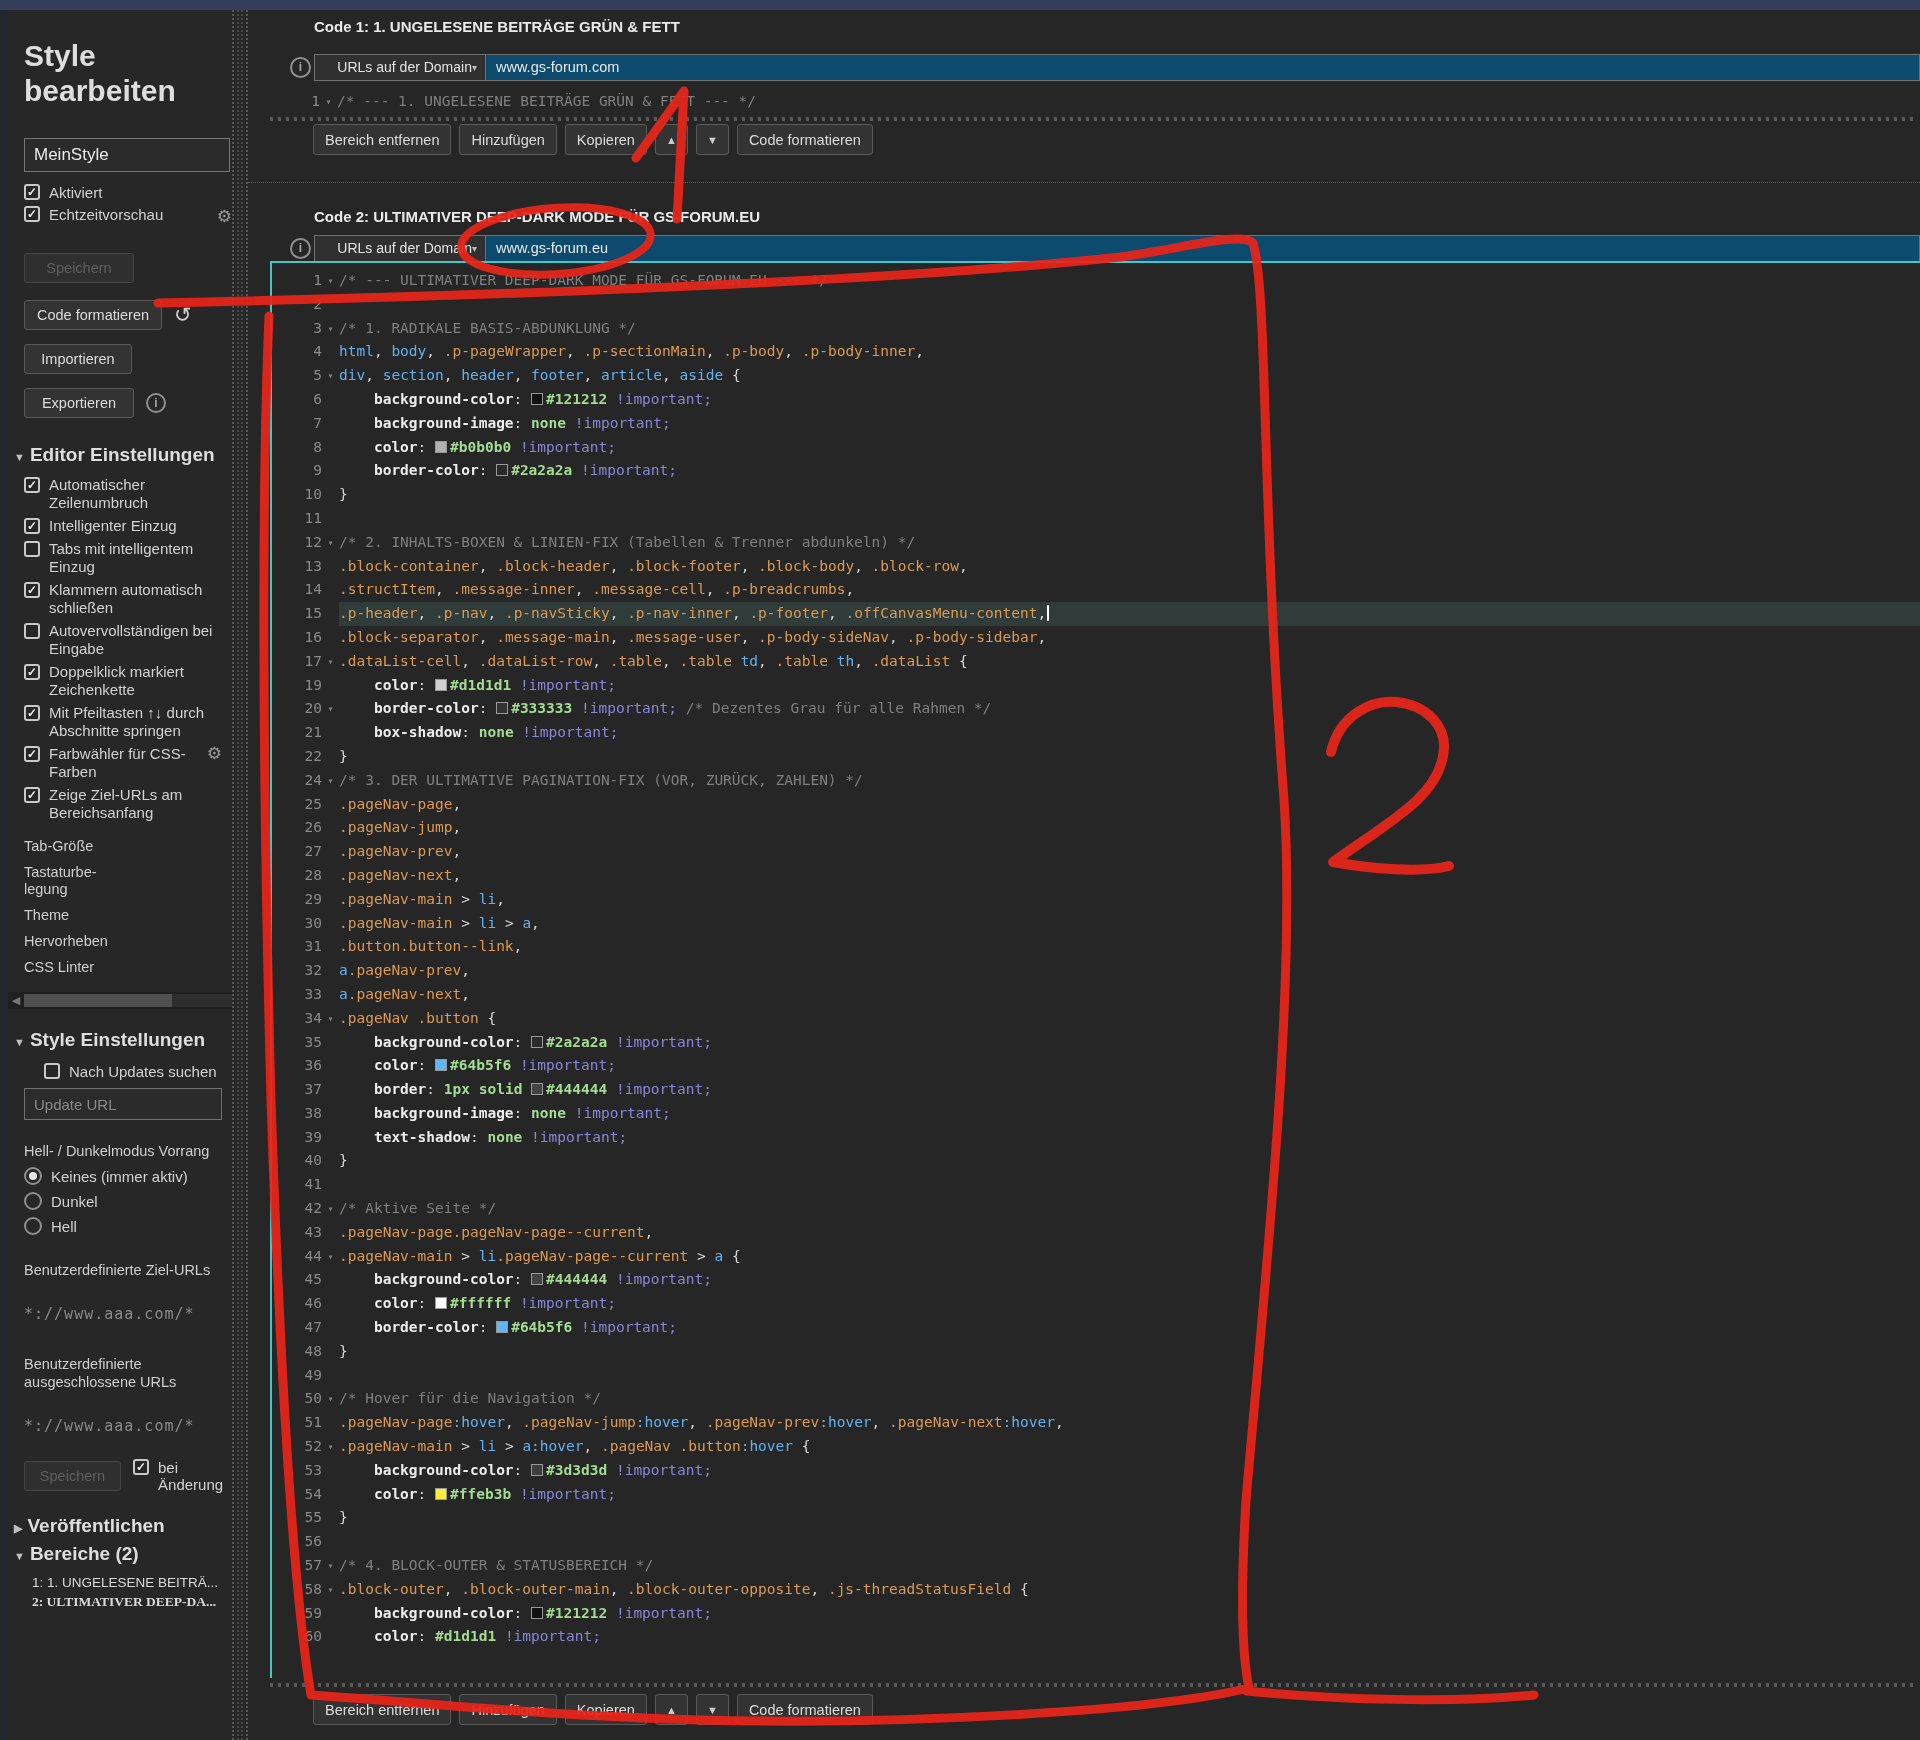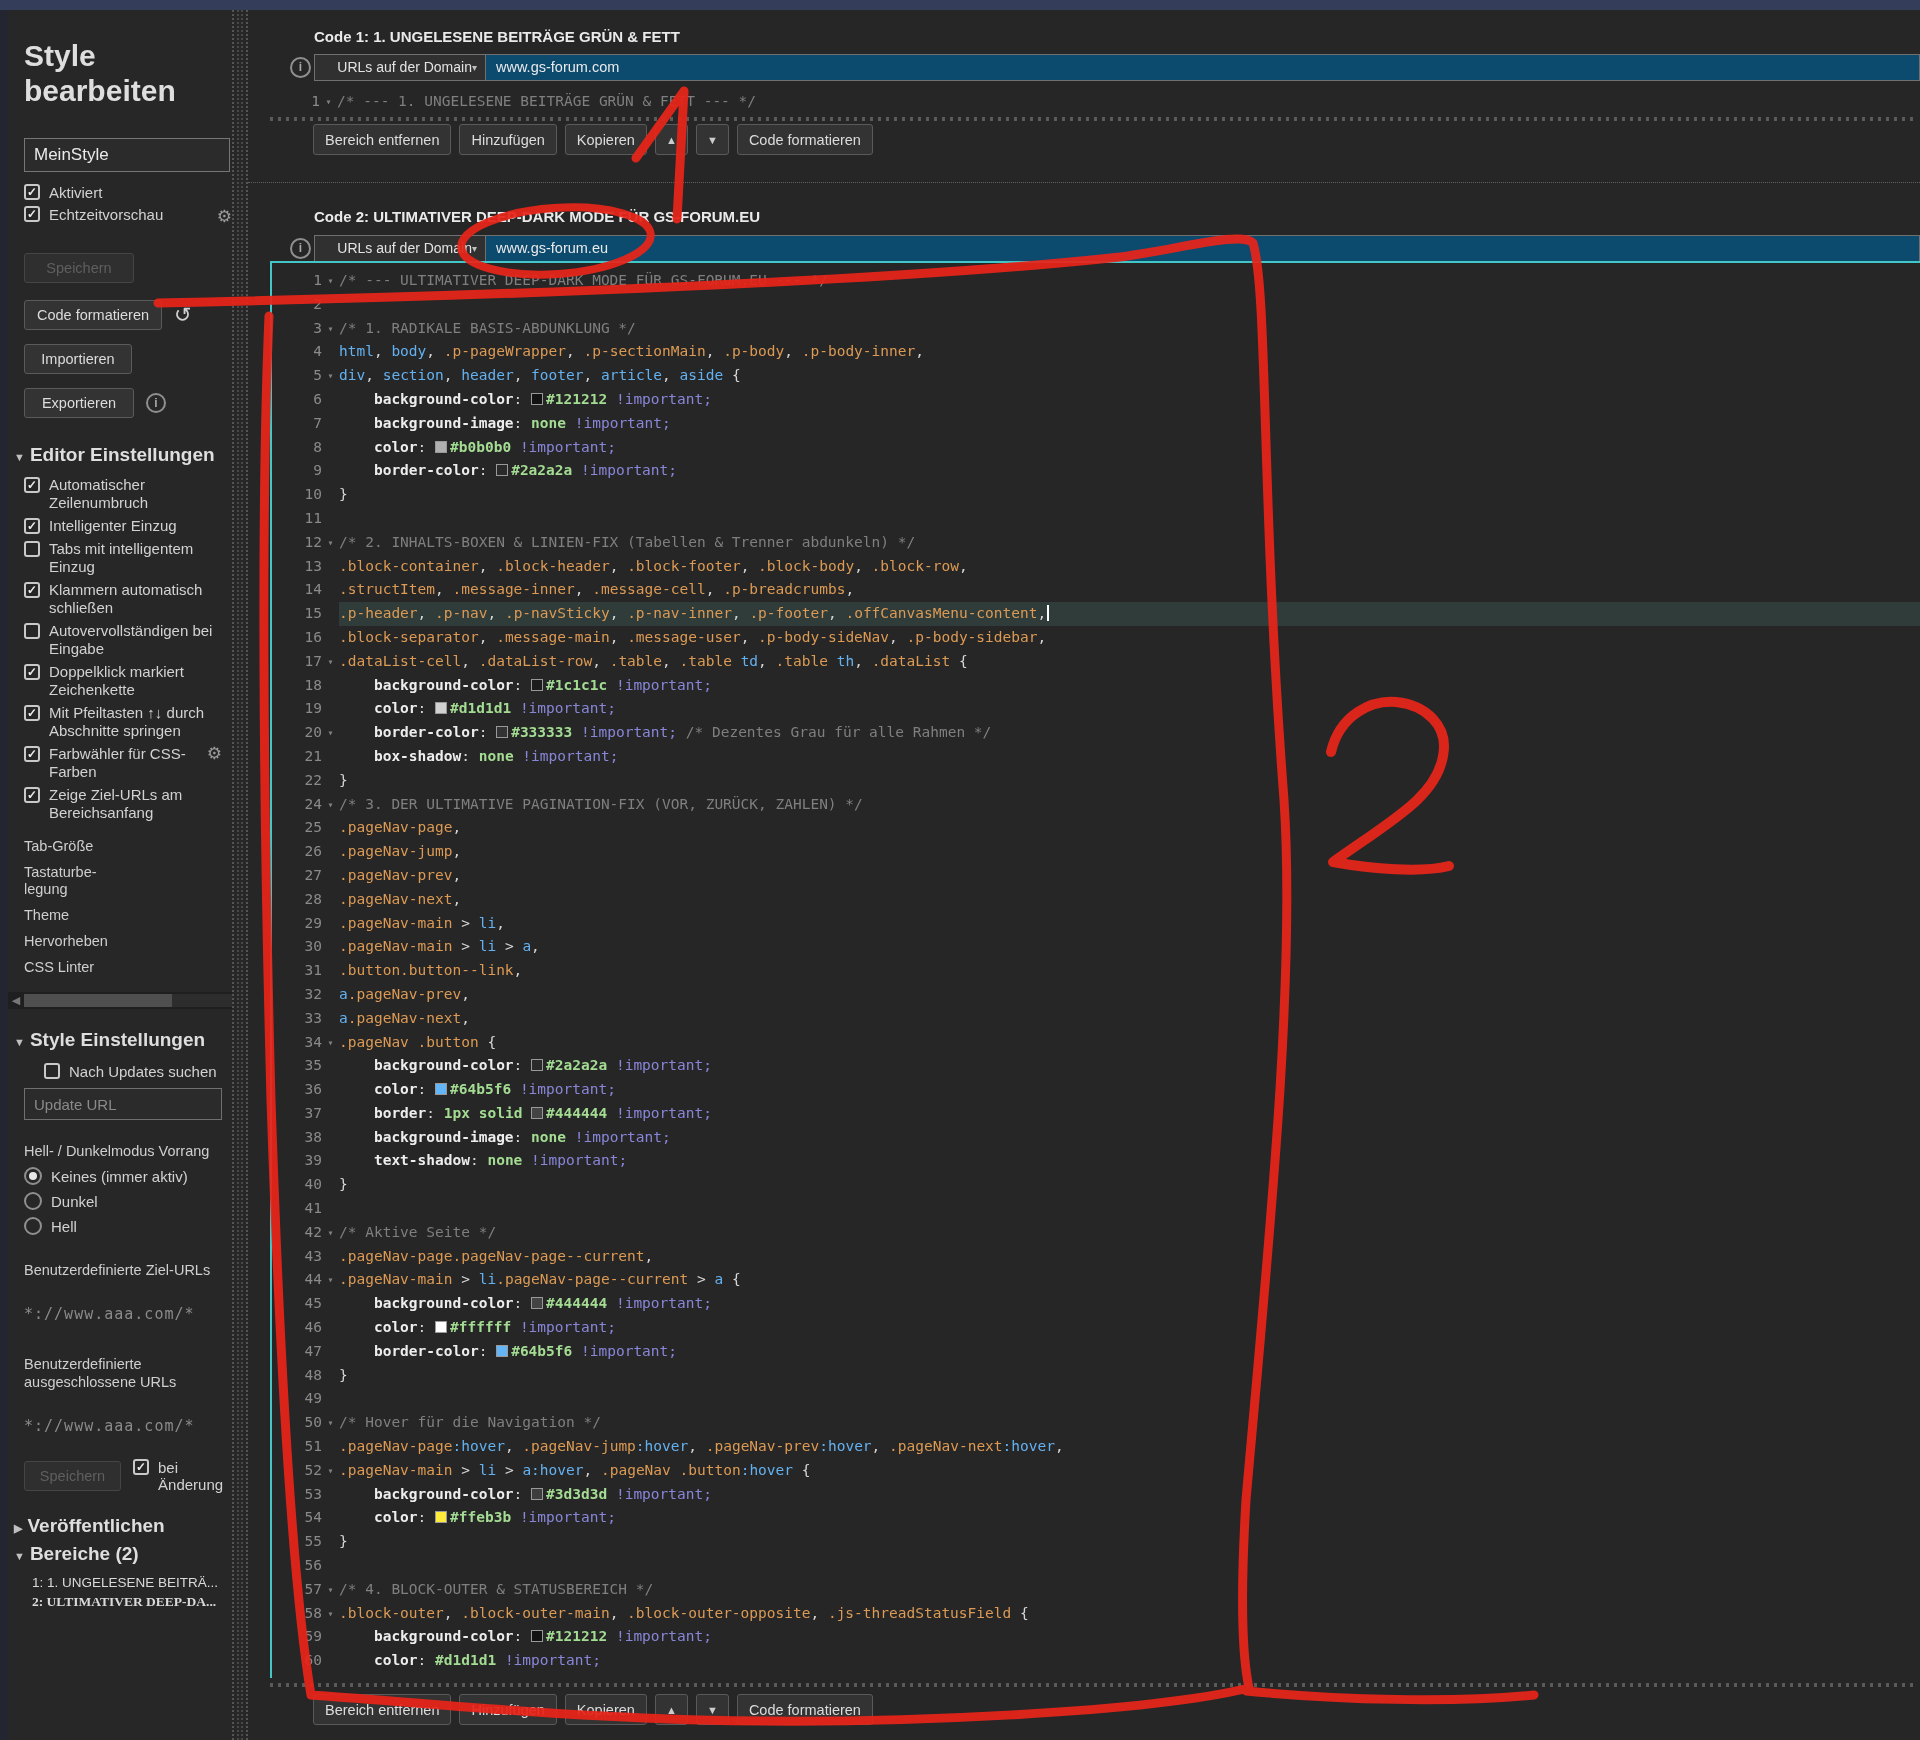--- a/index.html
+++ b/index.html
@@ -286,21 +286,21 @@
       <div class="seclink bold">2: ULTIMATIVER DEEP-DA...</div>
     </div>
 </div>
 
 <div class="splitter">
     <div class="inner"></div>
   </div>
 
 <div class="main">
 
-  <div class="sec-title" style="top:18px;">Code 1: 1. UNGELESENE BEITRÄGE GRÜN &amp; FETT</div>
+  <div class="sec-title" style="top:8px;">Code 1: 1. UNGELESENE BEITRÄGE GRÜN &amp; FETT</div>
   <div class="applyrow" style="top:43px;">
     <span class="info">i</span>
     <div class="asel">
       <span>URLs auf der Domain</span>
         <span class="car">▾</span>
     </div>
     <input class="aurl" value="www.gs-forum.com" style="">
   </div>
 
   <div class="editor" style="top:80px; height:24px;" id="editor1">
@@ -339,21 +339,20 @@
       <div class="cl-line"><span class="g-num">8</span><span class="g-arr"></span><span class="codetxt"><span class="tp">    </span><span class="tpr">color</span><span class="tp">: </span><span class="sw" style="background: rgb(176, 176, 176);"></span><span class="tv">#b0b0b0</span><span class="tp"> </span><span class="ti">!important;</span></span></div>
       <div class="cl-line"><span class="g-num">9</span><span class="g-arr"></span><span class="codetxt"><span class="tp">    </span><span class="tpr">border-color</span><span class="tp">: </span><span class="sw" style="background: rgb(42, 42, 42);"></span><span class="tv">#2a2a2a</span><span class="tp"> </span><span class="ti">!important;</span></span></div>
       <div class="cl-line"><span class="g-num">10</span><span class="g-arr"></span><span class="codetxt"><span class="tp">}</span></span></div>
       <div class="cl-line"><span class="g-num">11</span><span class="g-arr"></span><span class="codetxt"></span></div>
       <div class="cl-line"><span class="g-num">12</span><span class="g-arr">▾</span><span class="codetxt"><span class="tc">/* 2. INHALTS-BOXEN &amp; LINIEN-FIX (Tabellen &amp; Trenner abdunkeln) */</span></span></div>
       <div class="cl-line"><span class="g-num">13</span><span class="g-arr"></span><span class="codetxt"><span class="ts">.block-container</span><span class="tp">, </span><span class="ts">.block-header</span><span class="tp">, </span><span class="ts">.block-footer</span><span class="tp">, </span><span class="ts">.block-body</span><span class="tp">, </span><span class="ts">.block-row</span><span class="tp">,</span></span></div>
       <div class="cl-line"><span class="g-num">14</span><span class="g-arr"></span><span class="codetxt"><span class="ts">.structItem</span><span class="tp">, </span><span class="ts">.message-inner</span><span class="tp">, </span><span class="ts">.message-cell</span><span class="tp">, </span><span class="ts">.p-breadcrumbs</span><span class="tp">,</span></span></div>
       <div class="cl-line active"><span class="g-num">15</span><span class="g-arr"></span><span class="codetxt"><span class="ts">.p-header</span><span class="tp">, </span><span class="ts">.p-nav</span><span class="tp">, </span><span class="ts">.p-navSticky</span><span class="tp">, </span><span class="ts">.p-nav-inner</span><span class="tp">, </span><span class="ts">.p-footer</span><span class="tp">, </span><span class="ts">.offCanvasMenu-content</span><span class="tp">,</span><span class="cur"></span></span></div>
       <div class="cl-line"><span class="g-num">16</span><span class="g-arr"></span><span class="codetxt"><span class="ts">.block-separator</span><span class="tp">, </span><span class="ts">.message-main</span><span class="tp">, </span><span class="ts">.message-user</span><span class="tp">, </span><span class="ts">.p-body-sideNav</span><span class="tp">, </span><span class="ts">.p-body-sidebar</span><span class="tp">,</span></span></div>
       <div class="cl-line"><span class="g-num">17</span><span class="g-arr">▾</span><span class="codetxt"><span class="ts">.dataList-cell</span><span class="tp">, </span><span class="ts">.dataList-row</span><span class="tp">, </span><span class="ts">.table</span><span class="tp">, </span><span class="ts">.table</span><span class="tp"> </span><span class="tt">td</span><span class="tp">, </span><span class="ts">.table</span><span class="tp"> </span><span class="tt">th</span><span class="tp">, </span><span class="ts">.dataList</span><span class="tp"> {</span></span></div>
-      <div class="cl-line"><span class="g-num">18</span><span class="g-arr"></span><span class="codetxt"><span class="tp">    </span><span class="tpr">background-color</span><span class="tp">: </span><span class="sw" style="background: rgb(28, 28, 28);"></span><span class="tv">#1c1c1c</span><span class="tp"> </span><span class="ti">!important;</span></span></div>
       <div class="cl-line"><span class="g-num">19</span><span class="g-arr"></span><span class="codetxt"><span class="tp">    </span><span class="tpr">color</span><span class="tp">: </span><span class="sw" style="background: rgb(209, 209, 209);"></span><span class="tv">#d1d1d1</span><span class="tp"> </span><span class="ti">!important;</span></span></div>
       <div class="cl-line"><span class="g-num">20</span><span class="g-arr">▾</span><span class="codetxt"><span class="tp">    </span><span class="tpr">border-color</span><span class="tp">: </span><span class="sw" style="background: rgb(51, 51, 51);"></span><span class="tv">#333333</span><span class="tp"> </span><span class="ti">!important;</span><span class="tp"> </span><span class="tc">/* Dezentes Grau für alle Rahmen */</span></span></div>
       <div class="cl-line"><span class="g-num">21</span><span class="g-arr"></span><span class="codetxt"><span class="tp">    </span><span class="tpr">box-shadow</span><span class="tp">: </span><span class="tv">none</span><span class="tp"> </span><span class="ti">!important;</span></span></div>
       <div class="cl-line"><span class="g-num">22</span><span class="g-arr"></span><span class="codetxt"><span class="tp">}</span></span></div>
       <div class="cl-line"><span class="g-num">24</span><span class="g-arr">▾</span><span class="codetxt"><span class="tc">/* 3. DER ULTIMATIVE PAGINATION-FIX (VOR, ZURÜCK, ZAHLEN) */</span></span></div>
       <div class="cl-line"><span class="g-num">25</span><span class="g-arr"></span><span class="codetxt"><span class="ts">.pageNav-page</span><span class="tp">,</span></span></div>
       <div class="cl-line"><span class="g-num">26</span><span class="g-arr"></span><span class="codetxt"><span class="ts">.pageNav-jump</span><span class="tp">,</span></span></div>
       <div class="cl-line"><span class="g-num">27</span><span class="g-arr"></span><span class="codetxt"><span class="ts">.pageNav-prev</span><span class="tp">,</span></span></div>
       <div class="cl-line"><span class="g-num">28</span><span class="g-arr"></span><span class="codetxt"><span class="ts">.pageNav-next</span><span class="tp">,</span></span></div>
       <div class="cl-line"><span class="g-num">29</span><span class="g-arr"></span><span class="codetxt"><span class="ts">.pageNav-main</span><span class="tp"> &gt; </span><span class="tt">li</span><span class="tp">,</span></span></div>

